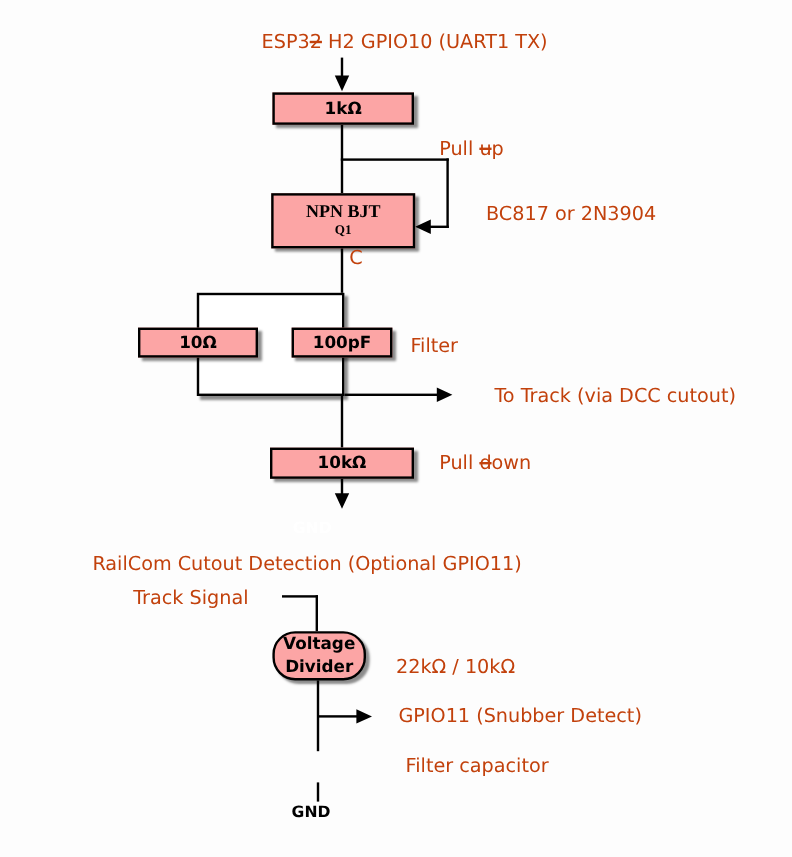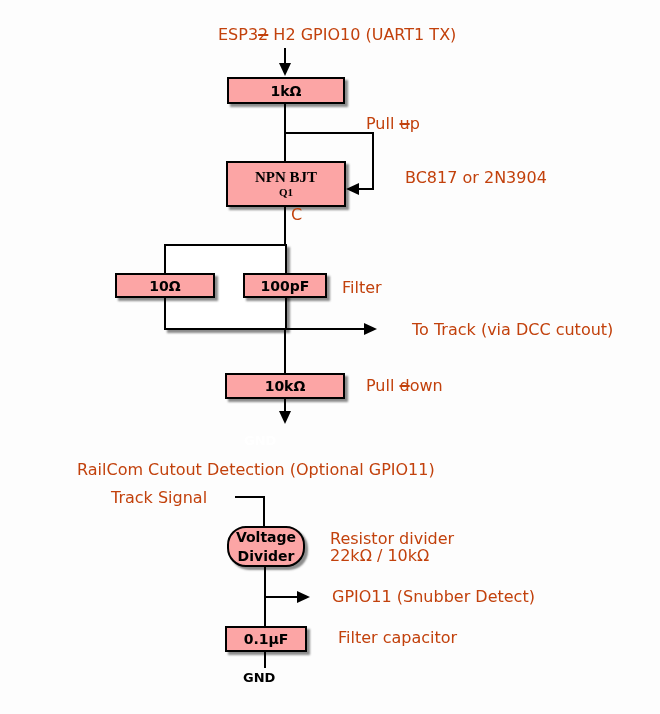--- a/index.html
+++ b/index.html
@@ -126,29 +126,25 @@
   <div class="lbl" style="left:111px;top:461px;margin-top:28px;">Track Signal</div>
 
   <div class="wire" style="left:235px;top:496px;width:30px;height:2px;"></div>
   <div class="wire" style="left:263px;top:496px;width:2px;height:30px;"></div>
 
   <div class="box" style="left:227px;top:526px;width:78px;height:41px;border-radius:19px;">
     <span class="div-line">Voltage</span>
     <span class="div-line">Divider</span>
   </div>
 
-  <div class="lbl" style="left:330px;top:530px;">Resistor divider</div>
   <div class="lbl" style="left:330px;top:547px;">22kΩ / 10kΩ</div>
 
   <div class="wire" style="left:264px;top:567px;width:2px;height:59px;"></div>
   <div class="wire" style="left:265px;top:596px;width:34px;height:2px;"></div>
   <div class="ah ah-right" style="left:297px;top:591px;"></div>
   <div class="lbl" style="left:332px;top:588px;">GPIO11 (Snubber Detect)</div>
 
-  <div class="box" style="left:225px;top:626px;width:82px;height:26px;">
-    <span>0.1µF</span>
-  </div>
   <div class="lbl" style="left:338px;top:629px;">Filter capacitor</div>
 
   <div class="wire" style="left:264px;top:652px;width:2px;height:16px;"></div>
   <div class="gnd" style="left:243px;top:670px;">GND</div>
 
 </div>
 
 </body></html>

